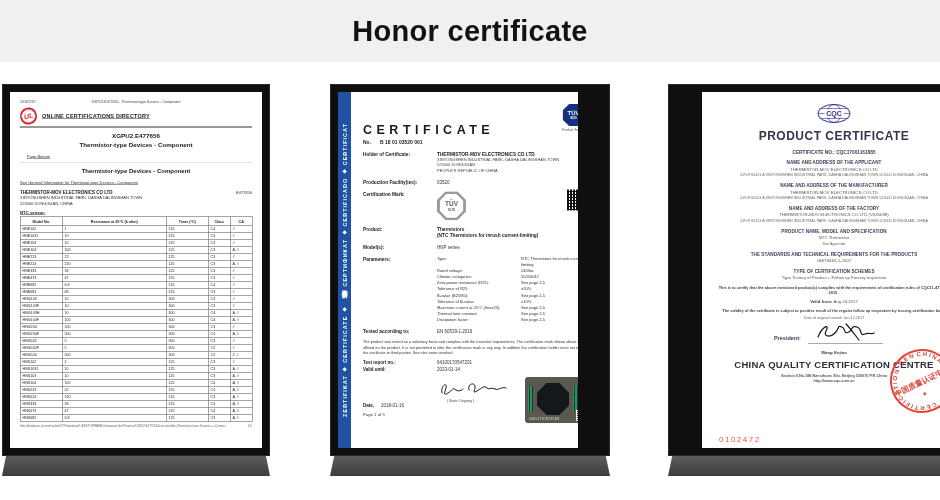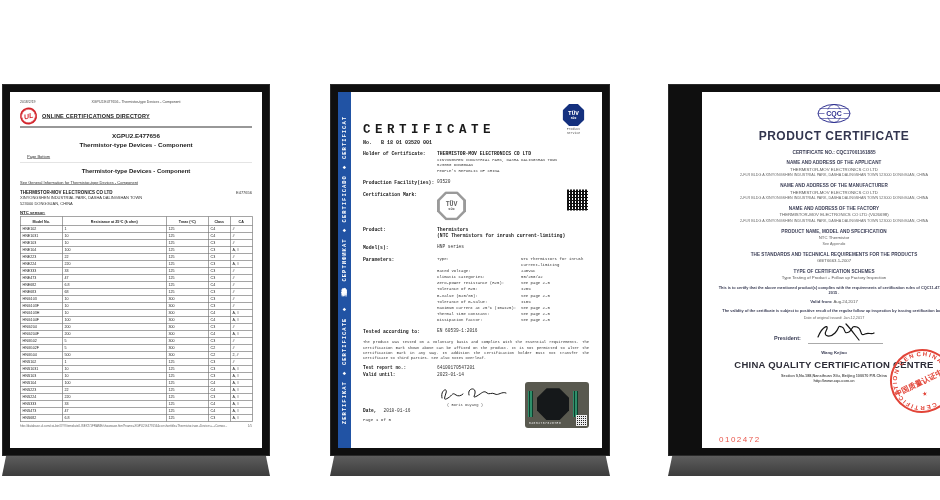--- a/index.html
+++ b/index.html
@@ -18,21 +18,21 @@
   .paper-wrap { overflow:hidden; background:#fff; }
   .paper { transform:scale(.5); transform-origin:0 0; background:#fff; position:relative; color:#333; }
   .stand { height:20px; background:linear-gradient(#5d5d5d,#3c3c3c);
     clip-path:polygon(1.5% 0,98.5% 0,100% 100%,0 100%); }
 
   .cert.left { left:2px; width:268px; }
   .cert.left .paper-wrap { width:252px; height:356px; }
   .cert.left .paper { width:504px; height:712px; padding:16px 20px; }
 
   .cert.mid { left:330px; width:280px; }
-  .cert.mid .paper-wrap { width:264px; height:356px;font-family:Liberation Mono, monospace; }
+  .cert.mid .paper-wrap { width:240px; height:356px; }
   .cert.mid .paper { width:528px; height:712px; }
 
   .cert.right { left:668px; width:280px; }
   .cert.right .paper-wrap { width:264px; height:356px;margin-left:26px; }
   .cert.right .paper { width:528px; height:712px; padding:22px 26px; text-align:center; }
 
   
   .ul-top { display:grid; grid-template-columns:1fr auto 1fr; font-size:7px; color:#444; }
   .ul-top .c { text-align:center; }
   .ul-dirrow { display:flex; align-items:center; gap:10px; margin-top:8px;
@@ -141,20 +141,23 @@
   .centre-url { font-size:7.6px; font-weight:700; color:#555; margin-top:2px; }
   .serial { position:absolute; left:34px; bottom:8px; font-size:16px; color:#e8554a;
     letter-spacing:3px; font-weight:400; }
   .stamp { position:absolute; right:22px; top:512px; width:132px; height:132px; transform:rotate(-12deg); }
 </style>
 </head>
 <body>
 
 <div class="stage">
 
+  <div class="page-header">
+    <div class="page-title">Honor certificate</div>
+  </div>
 
   <div class="cert left">
     <div class="frame">
       <div class="paper-wrap">
         <div class="paper">
           <div class="ul-top">
             <div>2018/2/19</div>
             <div class="c">XGPU2.E477656 - Thermistor-type Devices - Component</div>
             <div></div>
           </div>

